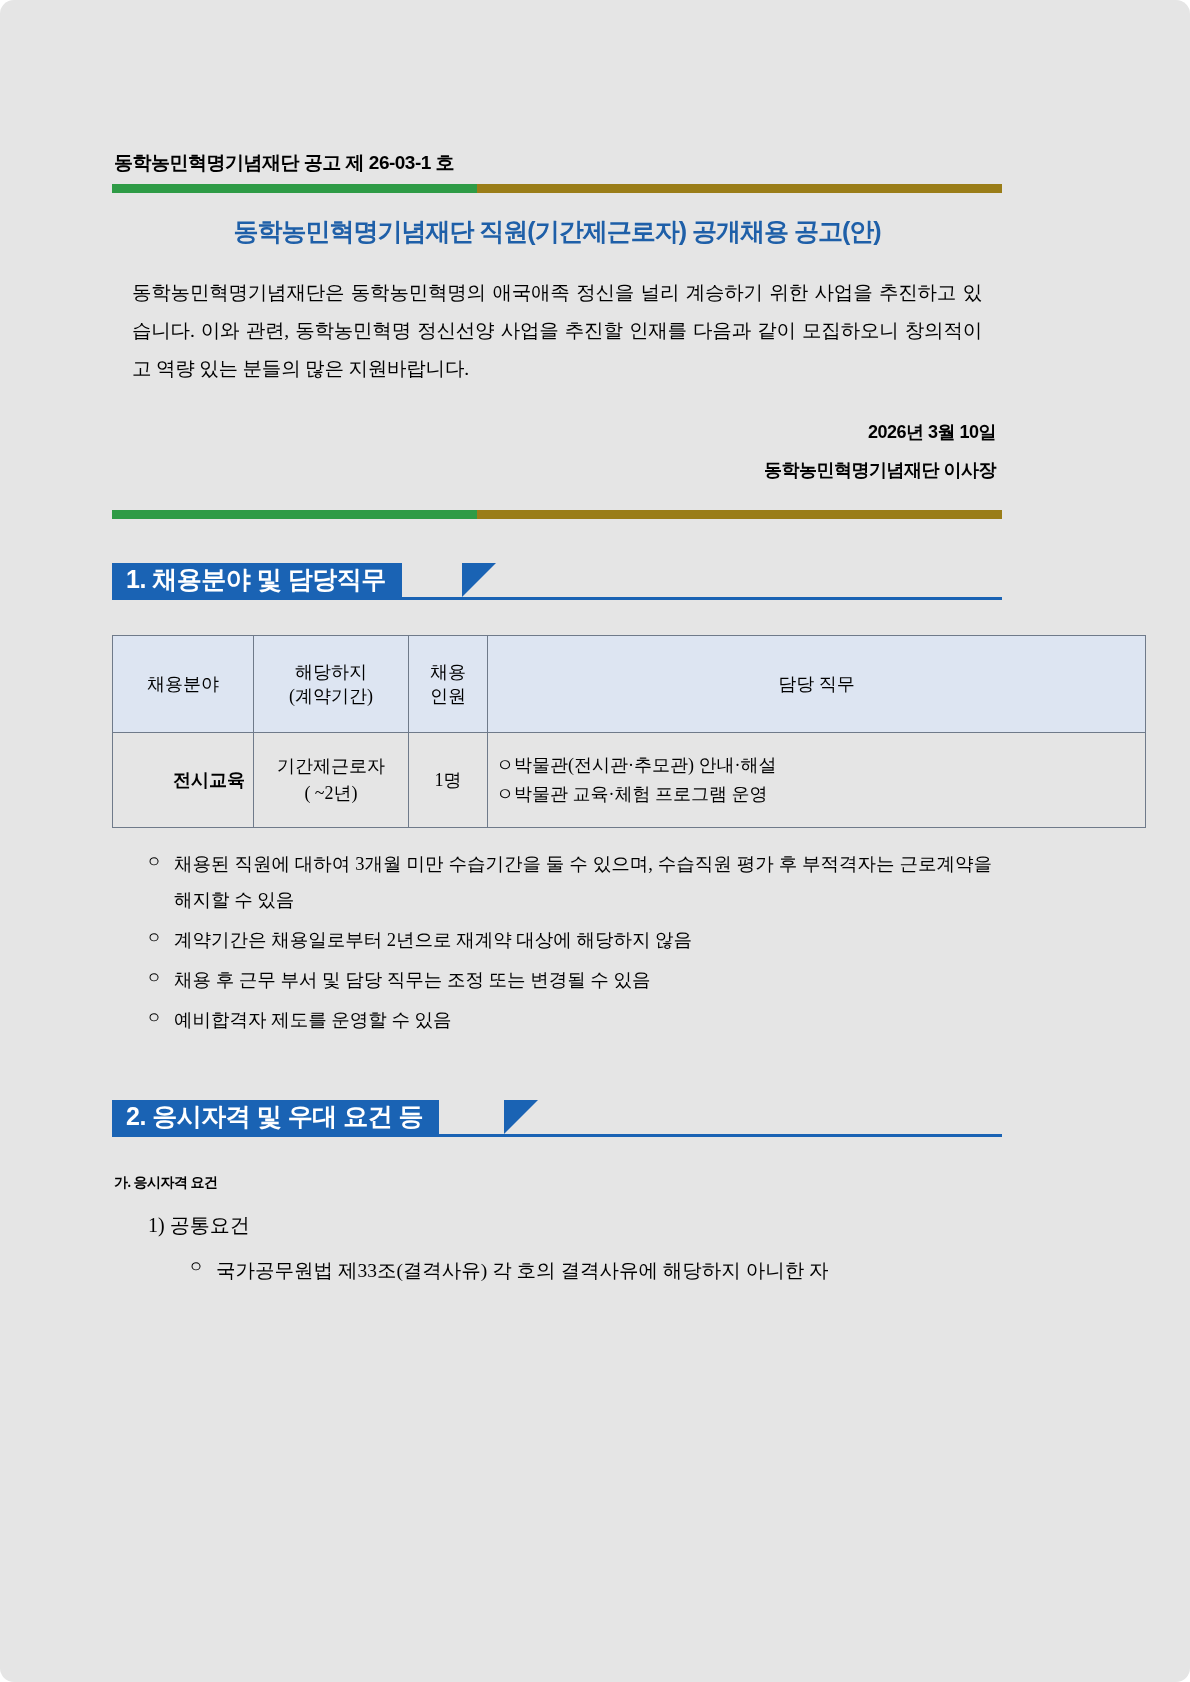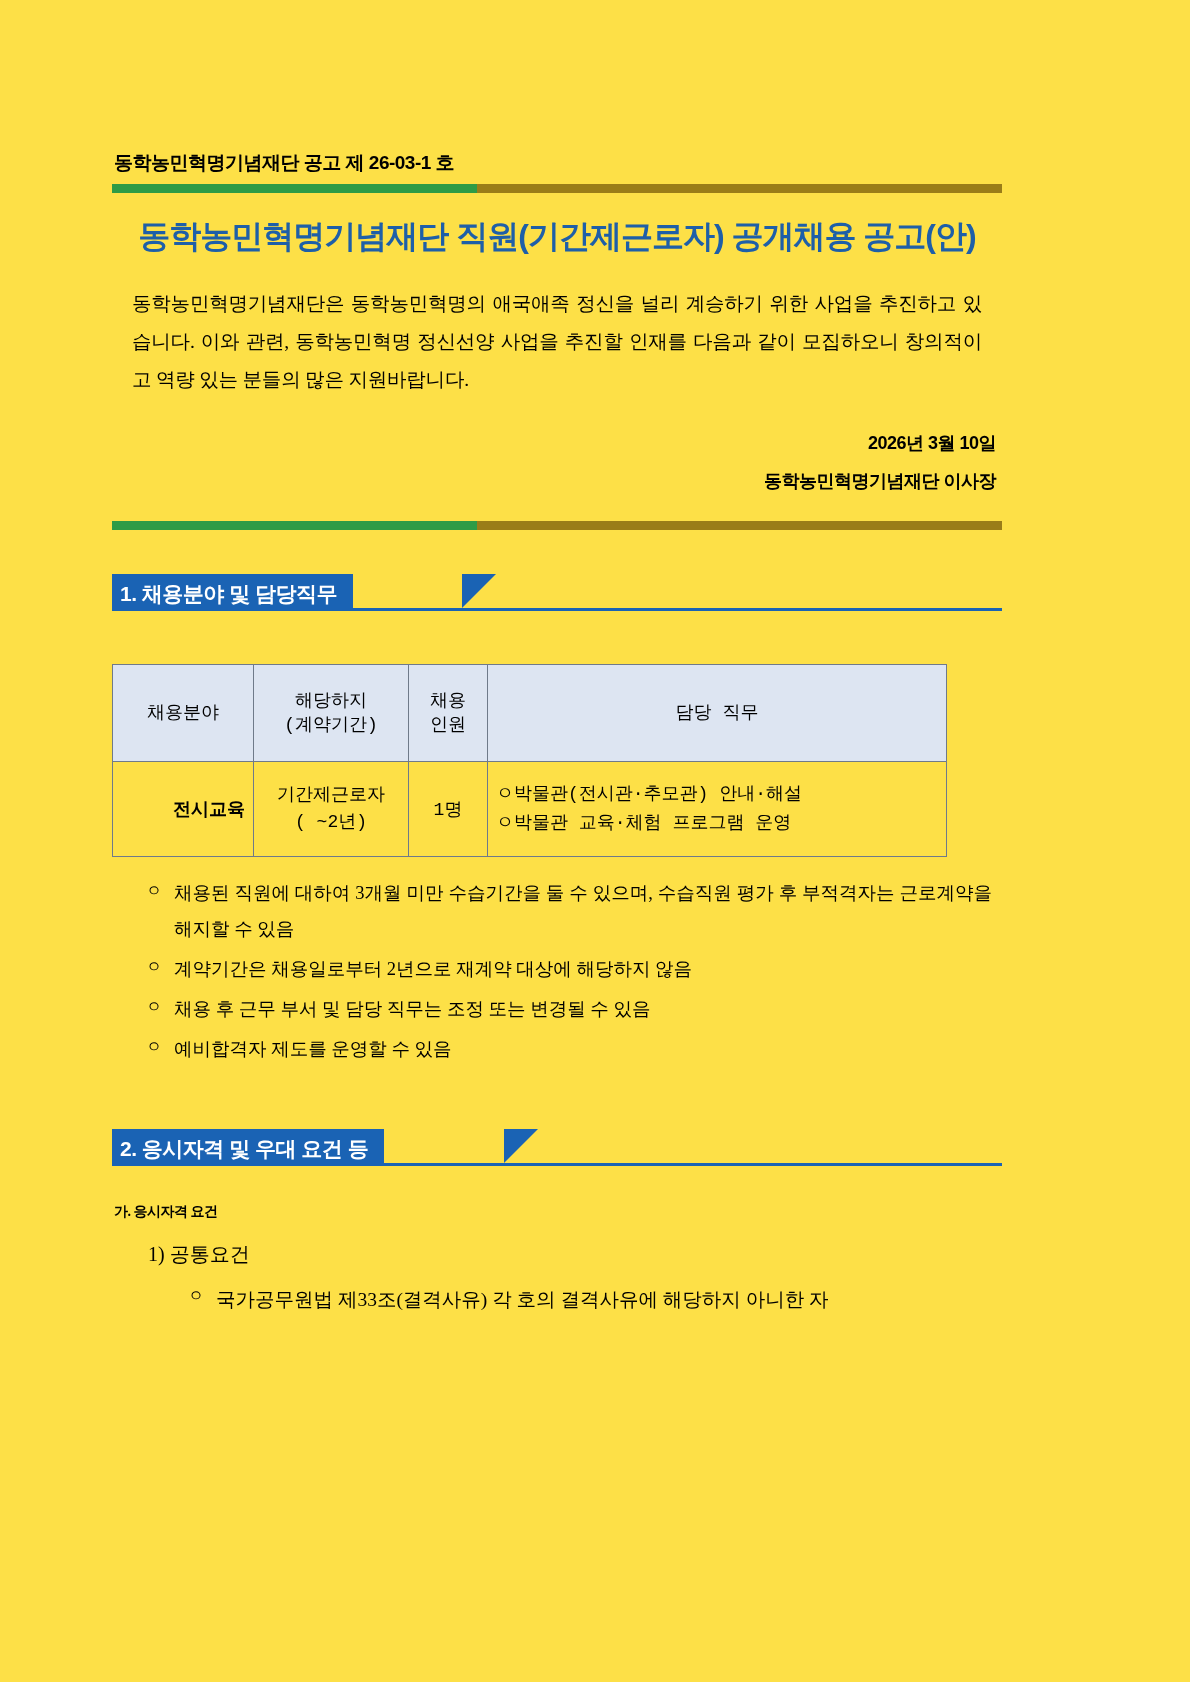--- a/index.html
+++ b/index.html
@@ -4,24 +4,25 @@
 <style>
   html, body {
     margin: 0;
     padding: 0;
     background: #ffffff;
   }
   .page {
     position: relative;
     width: 1190px;
     height: 1682px;
-    background: #fde047;
+    background: #e5e5e5;
     font-family: "Liberation Sans", sans-serif;
     color: #000000;
     overflow: hidden;
+    border-radius: 14px;
   }
   .content {
     position: absolute;
     left: 112px;
     top: 150px;
     width: 890px;
   }
 
   
   .notice-no {
@@ -45,21 +46,21 @@
     background: #9a7d18;
   }
   .bar-top .green { width: 41%; }
   .bar-top .olive { width: 59%; }
   .bar-mid .green { width: 41%; }
   .bar-mid .olive { width: 59%; }
 
   
   .doc-title {
     text-align: center;
-    font-size: 32px;
+    font-size: 25px;
     font-weight: bold;
     color: #1e5fa8;
     letter-spacing: -1px;
     margin: 22px 0 26px 0;
   }
 
   
   .intro {
     font-size: 19.5px;
     line-height: 1.95;
@@ -86,26 +87,26 @@
     margin-top: 44px;
     height: 40px;
   }
   .section .banner {
     position: absolute;
     left: 0;
     top: 0;
     height: 34px;
     background: #1a63b4;
     color: #ffffff;
-    font-size: 21px;
+    font-size: 25px;
     font-weight: bold;
     letter-spacing: -0.5px;
-    padding: 0 16px 0 8px;
+    padding: 0 16px 0 14px;
     display: flex;
-    align-items: flex-end;
+    align-items: flex-start;
   }
   .section .arrow {
     position: absolute;
     top: 0;
     height: 0;
     width: 0;
     border-top: 34px solid #1a63b4;
     border-right: 34px solid transparent;
   }
   .section .rule {
@@ -113,23 +114,23 @@
     left: 0;
     right: 0;
     top: 34px;
     height: 3px;
     background: #1a63b4;
   }
 
   
   table.recruit {
     border-collapse: collapse;
-    width: 835px;
-    margin-top: 50px;
-    font-family: Liberation Mono, monospace;
+    width: 1034px;
+    margin-top: 32px;
+    font-family: Liberation Serif, serif;
   }
   table.recruit th, table.recruit td {
     border: 1px solid #6f7a8a;
     padding: 6px 8px;
     font-size: 18px;
     vertical-align: middle;
   }
   table.recruit thead th {
     background: #dde5f2;
     font-weight: normal;

